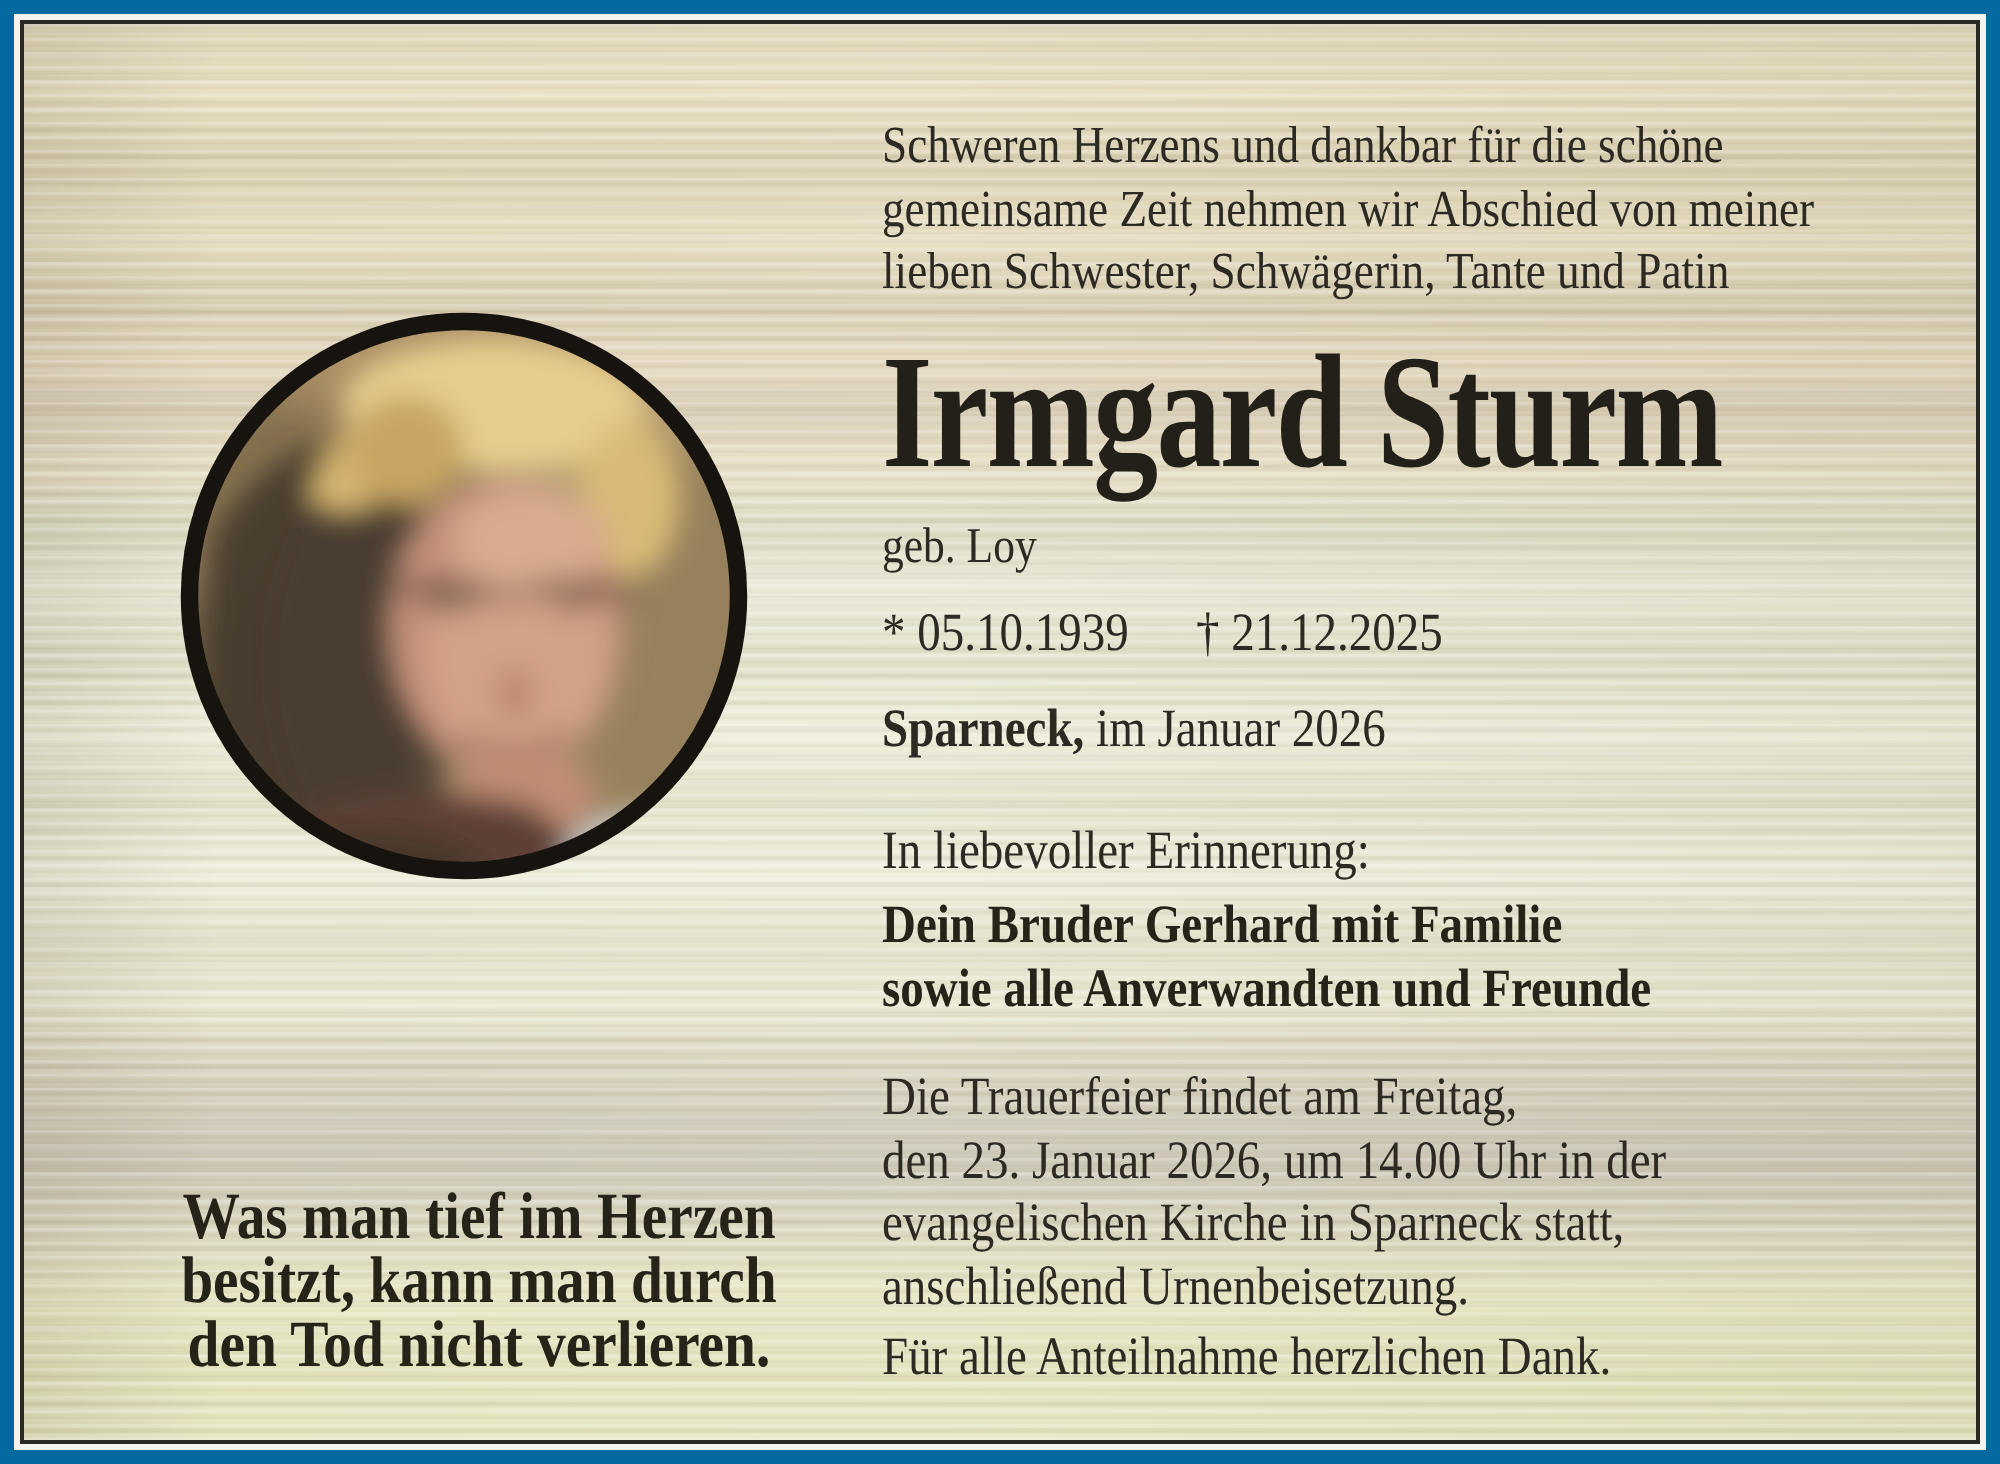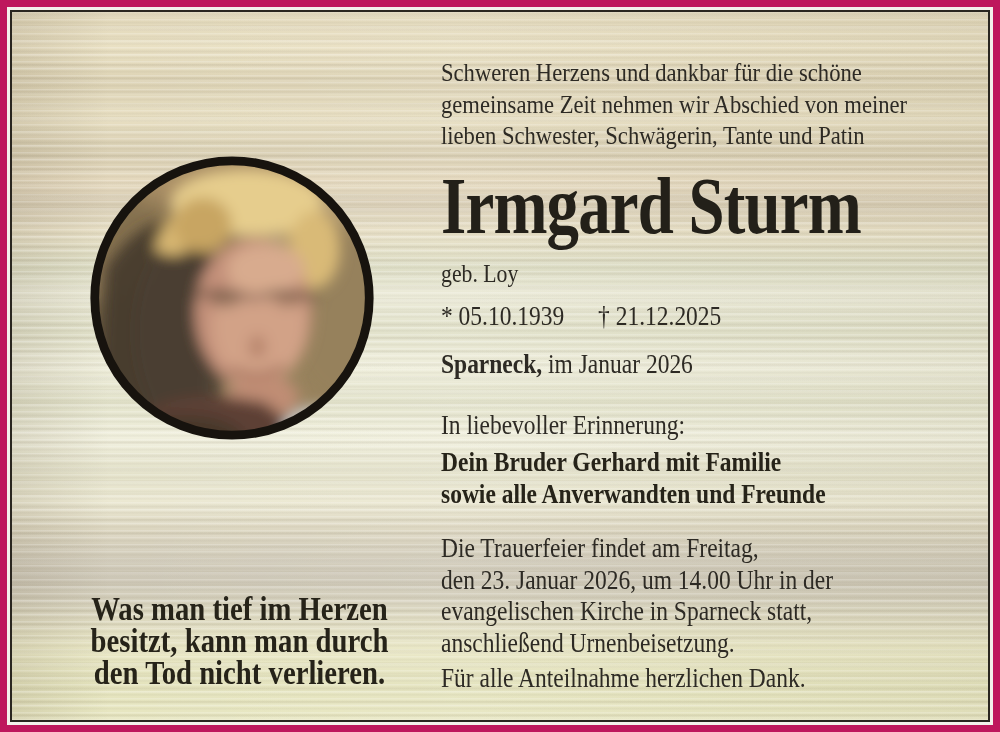--- a/index.html
+++ b/index.html
@@ -3,21 +3,21 @@
 <meta charset="utf-8">
 <style>
   html, body {
     margin: 0; padding: 0;
     width: 1000px; height: 732px;
     overflow: hidden;
     font-family: "Liberation Serif", serif;
   }
   .card {
     position: absolute; inset: 0;
-    background: #be185d;
+    background: #0369a1;
   }
   .card-white-line {
     position: absolute; inset: 7px;
     background: #f4f2ec;
   }
   .paper {
     position: absolute; inset: 10px;
     border: 2px solid #2a2620;
     background:
       repeating-linear-gradient(180deg,

